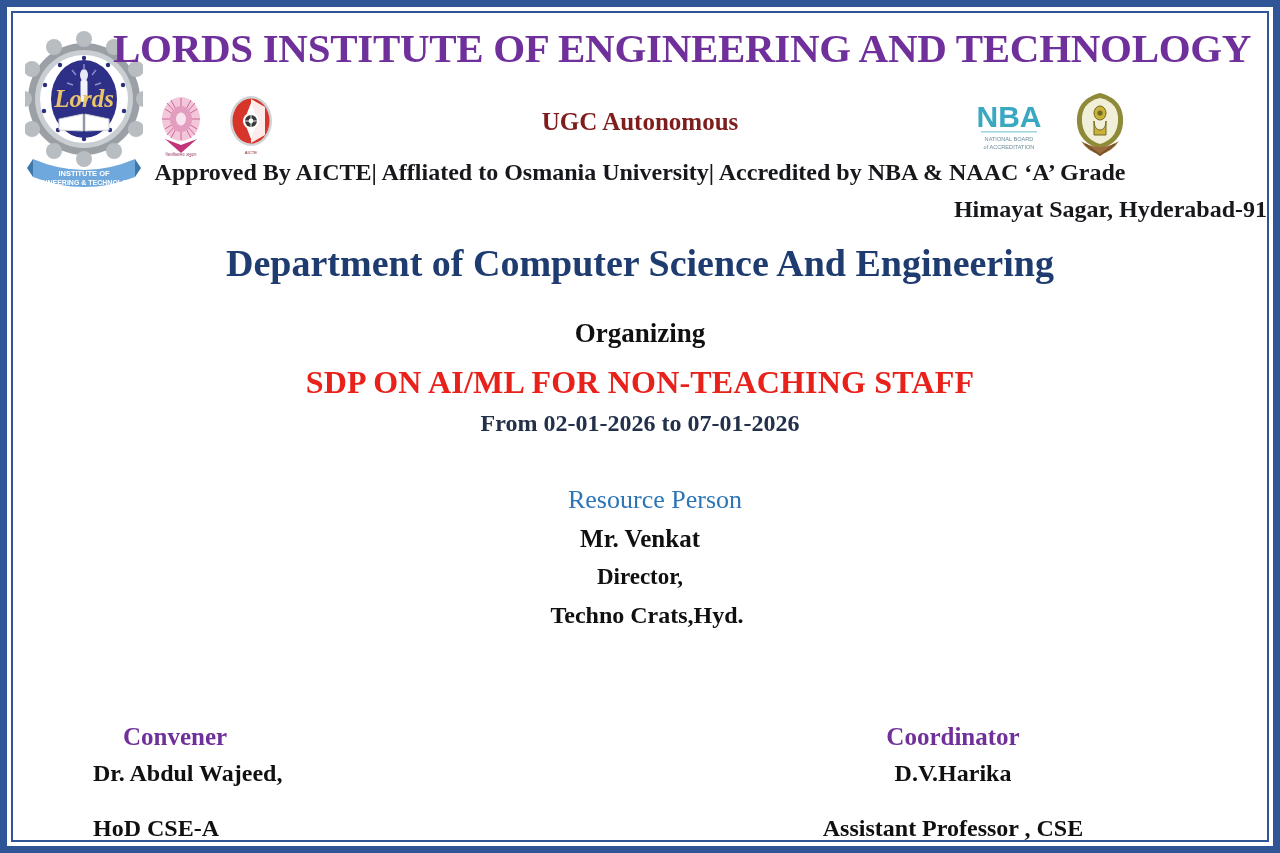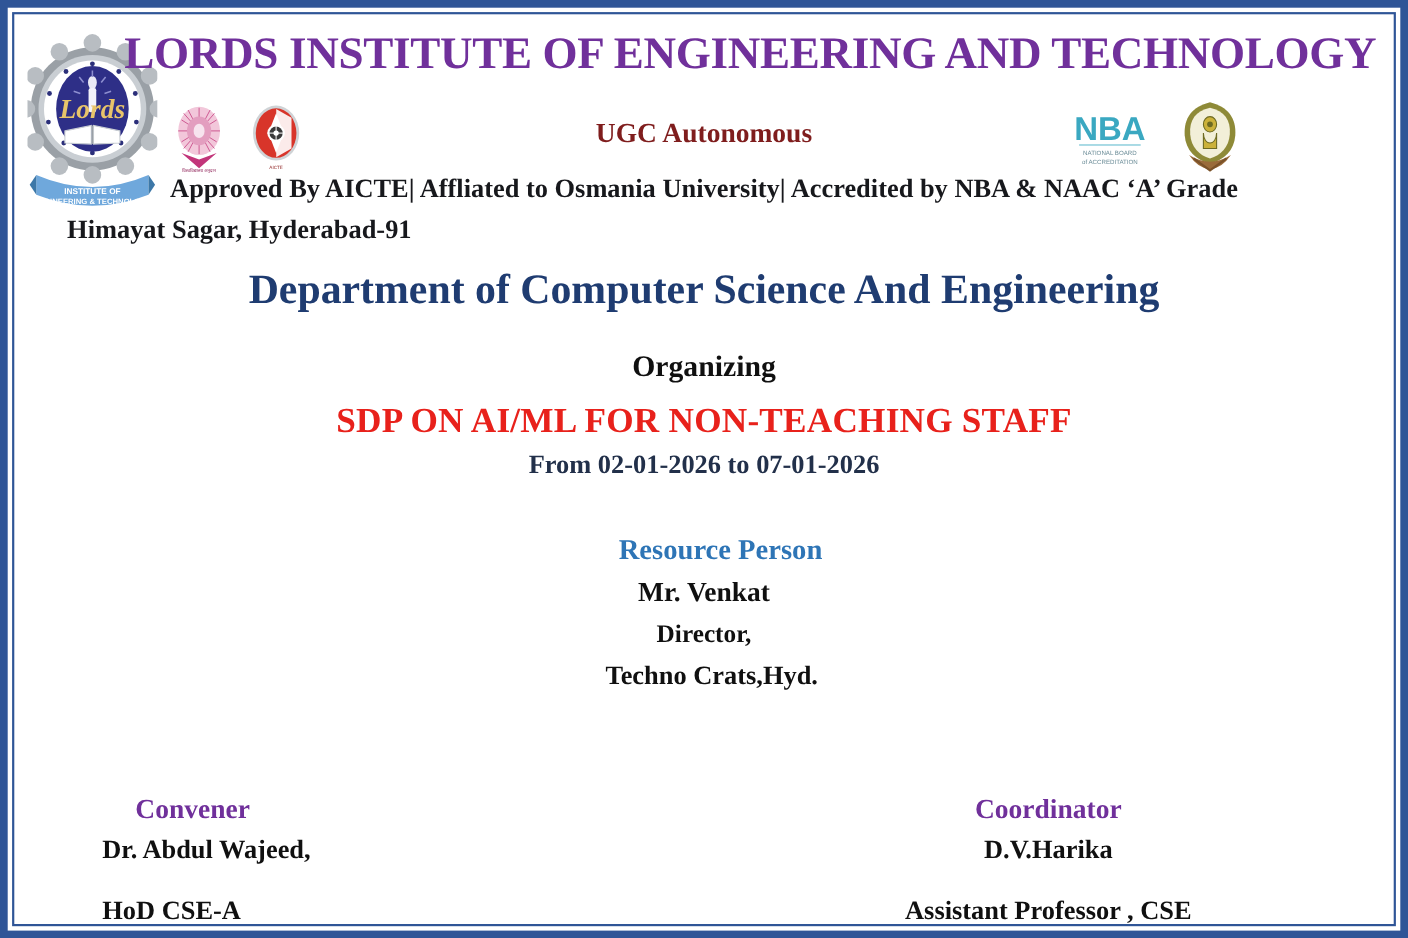--- a/index.html
+++ b/index.html
@@ -74,21 +74,21 @@
     text-align: center;
     font-size: 24px;
     font-weight: bold;
     color: #17181C;
     white-space: nowrap;
   }
   .city-line {
     position: absolute;
     left: 0; right: 0;
     top: 183px;
-    text-align: left;
+    text-align: right;
     font-size: 24px;
     font-weight: bold;
     color: #17181C;
     padding-left: 48px;
   }
 
   
   .logo { position: absolute; }
 
   .lords-logo { left: 12px; top: 18px; width: 118px; height: 160px; }
@@ -141,21 +141,21 @@
     color: #22304A;
   }
 
   
   .rp-label {
     position: absolute;
     left: 0; right: 0;
     top: 472px;
     text-align: center;
     font-size: 26px;
-    font-weight: bold;
+    font-weight: normal;
     color: #2E75B6;
     margin-left: 30px;
   }
   .rp-name {
     position: absolute;
     left: 0; right: 0;
     top: 512px;
     text-align: center;
     font-size: 25px;
     font-weight: bold;

